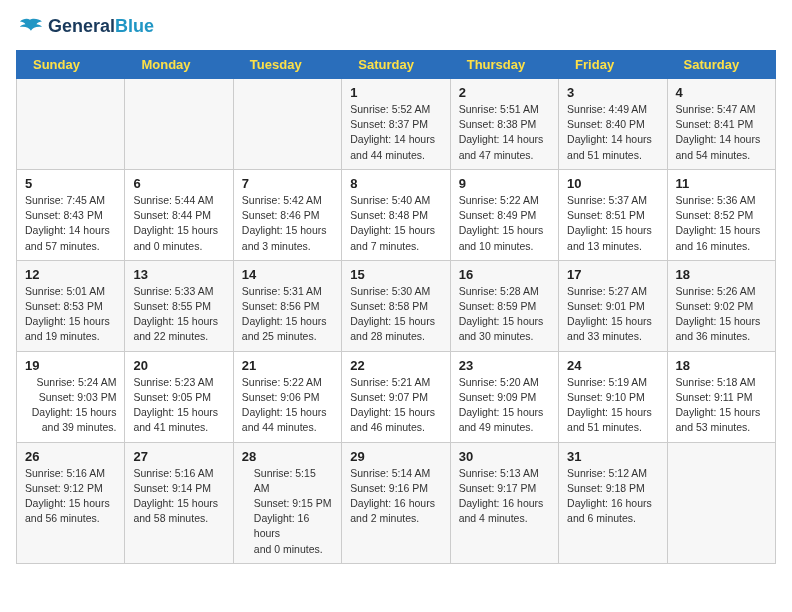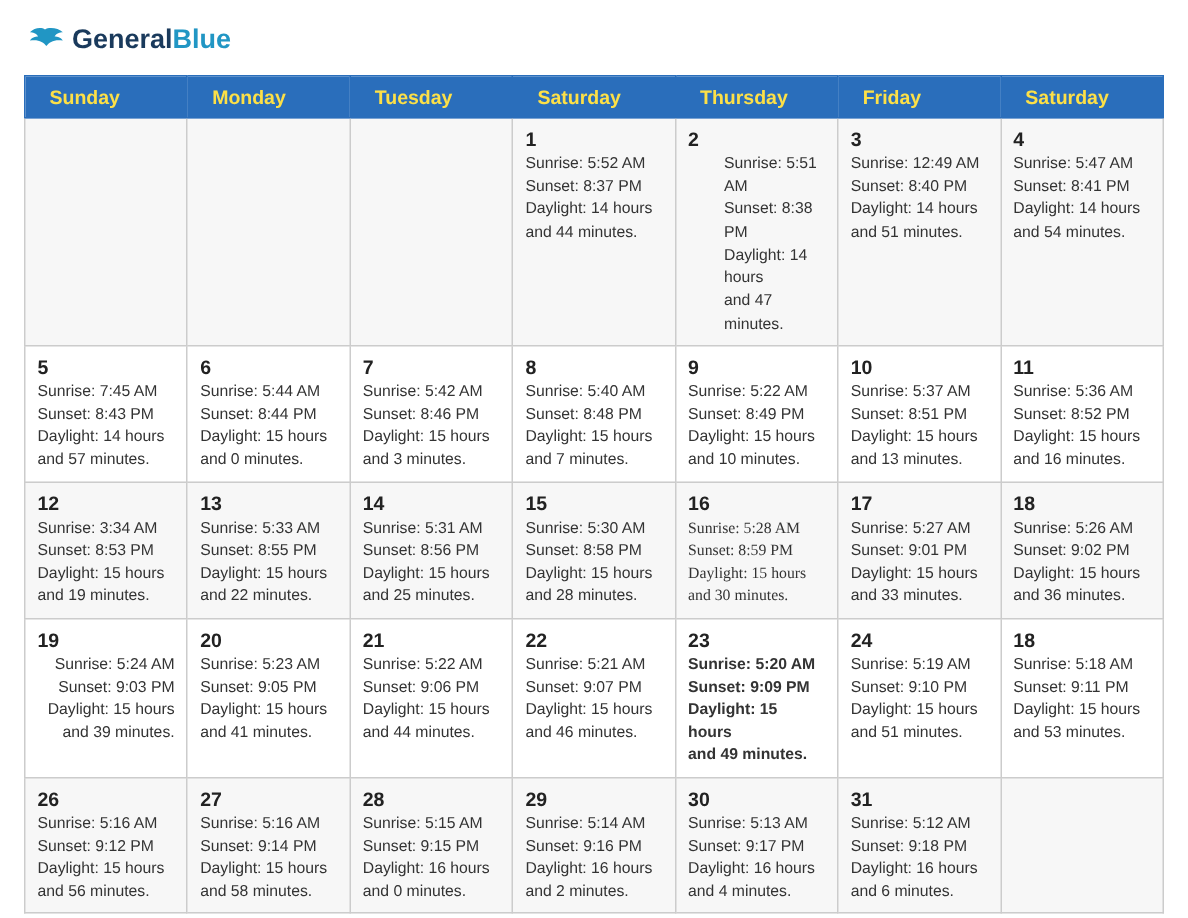--- a/index.html
+++ b/index.html
@@ -123,28 +123,28 @@
         <td></td>
         <td>
           <span class="day-number">1</span>
           <div class="cell-info" style="white-space: pre-line;">Sunrise: 5:52 AM
 Sunset: 8:37 PM
 Daylight: 14 hours
 and 44 minutes.</div>
         </td>
         <td>
           <span class="day-number">2</span>
-          <div class="cell-info" style="white-space: pre-line; margin-left: 24px;">Sunrise: 5:51 AM
+          <div class="cell-info" style="white-space: pre-line;">Sunrise: 5:51 AM
 Sunset: 8:38 PM
 Daylight: 14 hours
 and 47 minutes.</div>
         </td>
         <td>
           <span class="day-number">3</span>
-          <div class="cell-info" style="white-space: pre-line;">Sunrise: 12:49 AM
+          <div class="cell-info" style="white-space: pre-line;">Sunrise: 4:49 AM
 Sunset: 8:40 PM
 Daylight: 14 hours
 and 51 minutes.</div>
         </td>
         <td>
           <span class="day-number">4</span>
           <div class="cell-info" style="white-space: pre-line;">Sunrise: 5:47 AM
 Sunset: 8:41 PM
 Daylight: 14 hours
 and 54 minutes.</div>
@@ -197,21 +197,21 @@
           <span class="day-number">11</span>
           <div class="cell-info" style="white-space: pre-line;">Sunrise: 5:36 AM
 Sunset: 8:52 PM
 Daylight: 15 hours
 and 16 minutes.</div>
         </td>
       </tr>
       <tr>
         <td>
           <span class="day-number">12</span>
-          <div class="cell-info" style="white-space: pre-line;">Sunrise: 3:34 AM
+          <div class="cell-info" style="white-space: pre-line;">Sunrise: 5:01 AM
 Sunset: 8:53 PM
 Daylight: 15 hours
 and 19 minutes.</div>
         </td>
         <td>
           <span class="day-number">13</span>
           <div class="cell-info" style="white-space: pre-line;">Sunrise: 5:33 AM
 Sunset: 8:55 PM
 Daylight: 15 hours
 and 22 minutes.</div>
@@ -225,21 +225,21 @@
         </td>
         <td>
           <span class="day-number">15</span>
           <div class="cell-info" style="white-space: pre-line;">Sunrise: 5:30 AM
 Sunset: 8:58 PM
 Daylight: 15 hours
 and 28 minutes.</div>
         </td>
         <td>
           <span class="day-number">16</span>
-          <div class="cell-info" style="white-space: pre-line; font-family: Liberation Serif, serif;">Sunrise: 5:28 AM
+          <div class="cell-info" style="white-space: pre-line;">Sunrise: 5:28 AM
 Sunset: 8:59 PM
 Daylight: 15 hours
 and 30 minutes.</div>
         </td>
         <td>
           <span class="day-number">17</span>
           <div class="cell-info" style="white-space: pre-line;">Sunrise: 5:27 AM
 Sunset: 9:01 PM
 Daylight: 15 hours
 and 33 minutes.</div>
@@ -276,21 +276,21 @@
         </td>
         <td>
           <span class="day-number">22</span>
           <div class="cell-info" style="white-space: pre-line;">Sunrise: 5:21 AM
 Sunset: 9:07 PM
 Daylight: 15 hours
 and 46 minutes.</div>
         </td>
         <td>
           <span class="day-number">23</span>
-          <div class="cell-info" style="white-space: pre-line; font-weight: bold;">Sunrise: 5:20 AM
+          <div class="cell-info" style="white-space: pre-line;">Sunrise: 5:20 AM
 Sunset: 9:09 PM
 Daylight: 15 hours
 and 49 minutes.</div>
         </td>
         <td>
           <span class="day-number">24</span>
           <div class="cell-info" style="white-space: pre-line;">Sunrise: 5:19 AM
 Sunset: 9:10 PM
 Daylight: 15 hours
 and 51 minutes.</div>
@@ -313,21 +313,21 @@
         </td>
         <td>
           <span class="day-number">27</span>
           <div class="cell-info" style="white-space: pre-line;">Sunrise: 5:16 AM
 Sunset: 9:14 PM
 Daylight: 15 hours
 and 58 minutes.</div>
         </td>
         <td>
           <span class="day-number">28</span>
-          <div class="cell-info" style="white-space: pre-line;">Sunrise: 5:15 AM
+          <div class="cell-info" style="white-space: pre-line; margin-left: 12px;">Sunrise: 5:15 AM
 Sunset: 9:15 PM
 Daylight: 16 hours
 and 0 minutes.</div>
         </td>
         <td>
           <span class="day-number">29</span>
           <div class="cell-info" style="white-space: pre-line;">Sunrise: 5:14 AM
 Sunset: 9:16 PM
 Daylight: 16 hours
 and 2 minutes.</div>

